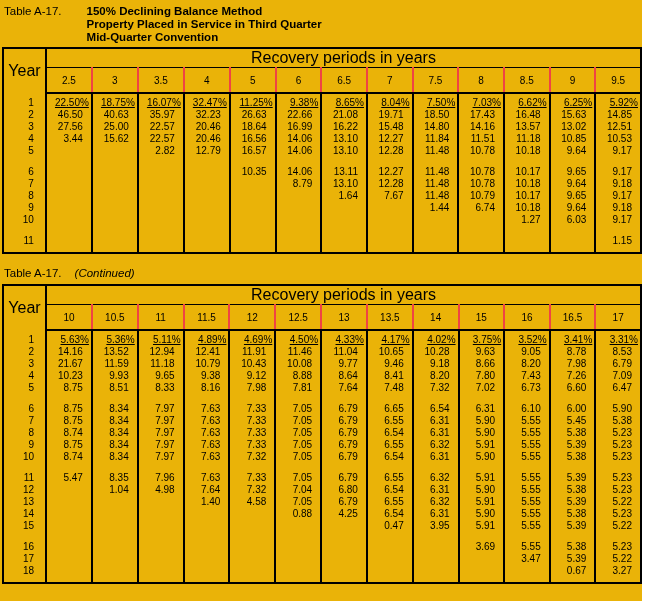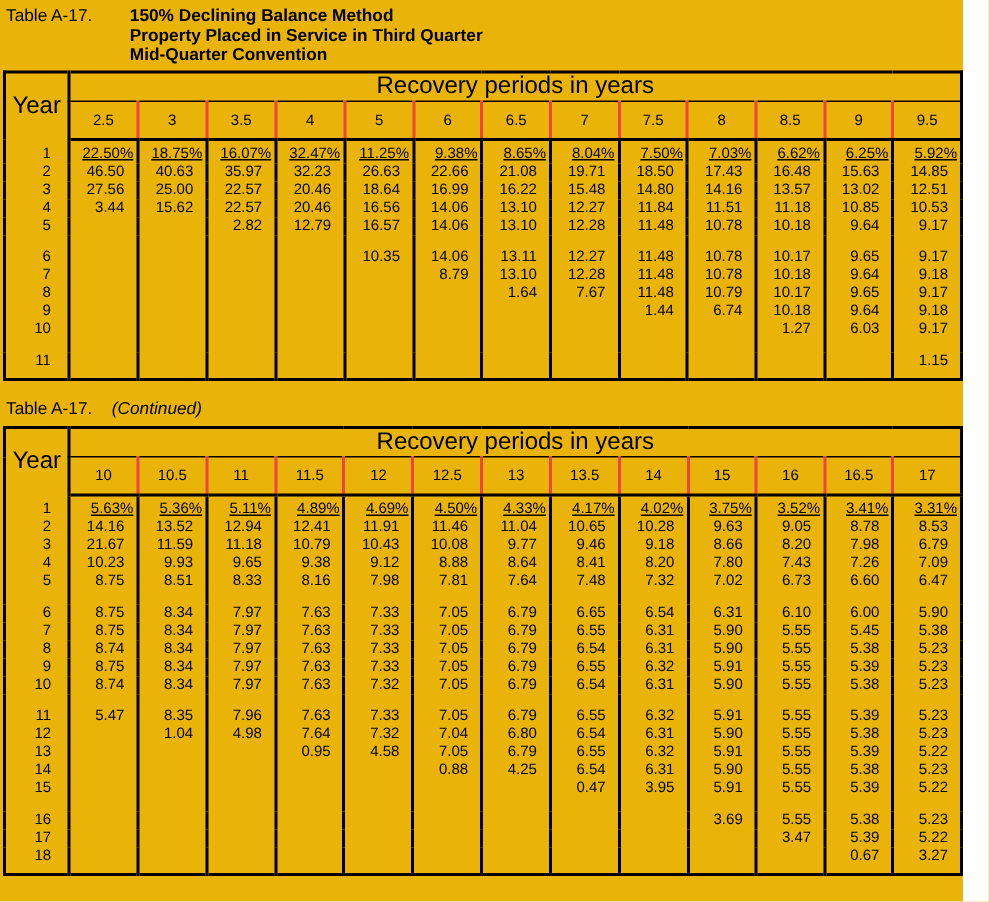--- a/index.html
+++ b/index.html
@@ -579,21 +579,21 @@
           <td>5.90</td>
           <td>5.55</td>
           <td>5.38</td>
           <td>5.23</td>
         </tr>
         <tr>
           <td class="year">13</td>
           <td></td>
           <td></td>
           <td></td>
-          <td>0.95</td>
+          <td>1.40</td>
           <td>4.58</td>
           <td>7.05</td>
           <td>6.79</td>
           <td>6.55</td>
           <td>6.32</td>
           <td>5.91</td>
           <td>5.55</td>
           <td>5.39</td>
           <td>5.22</td>
         </tr>

